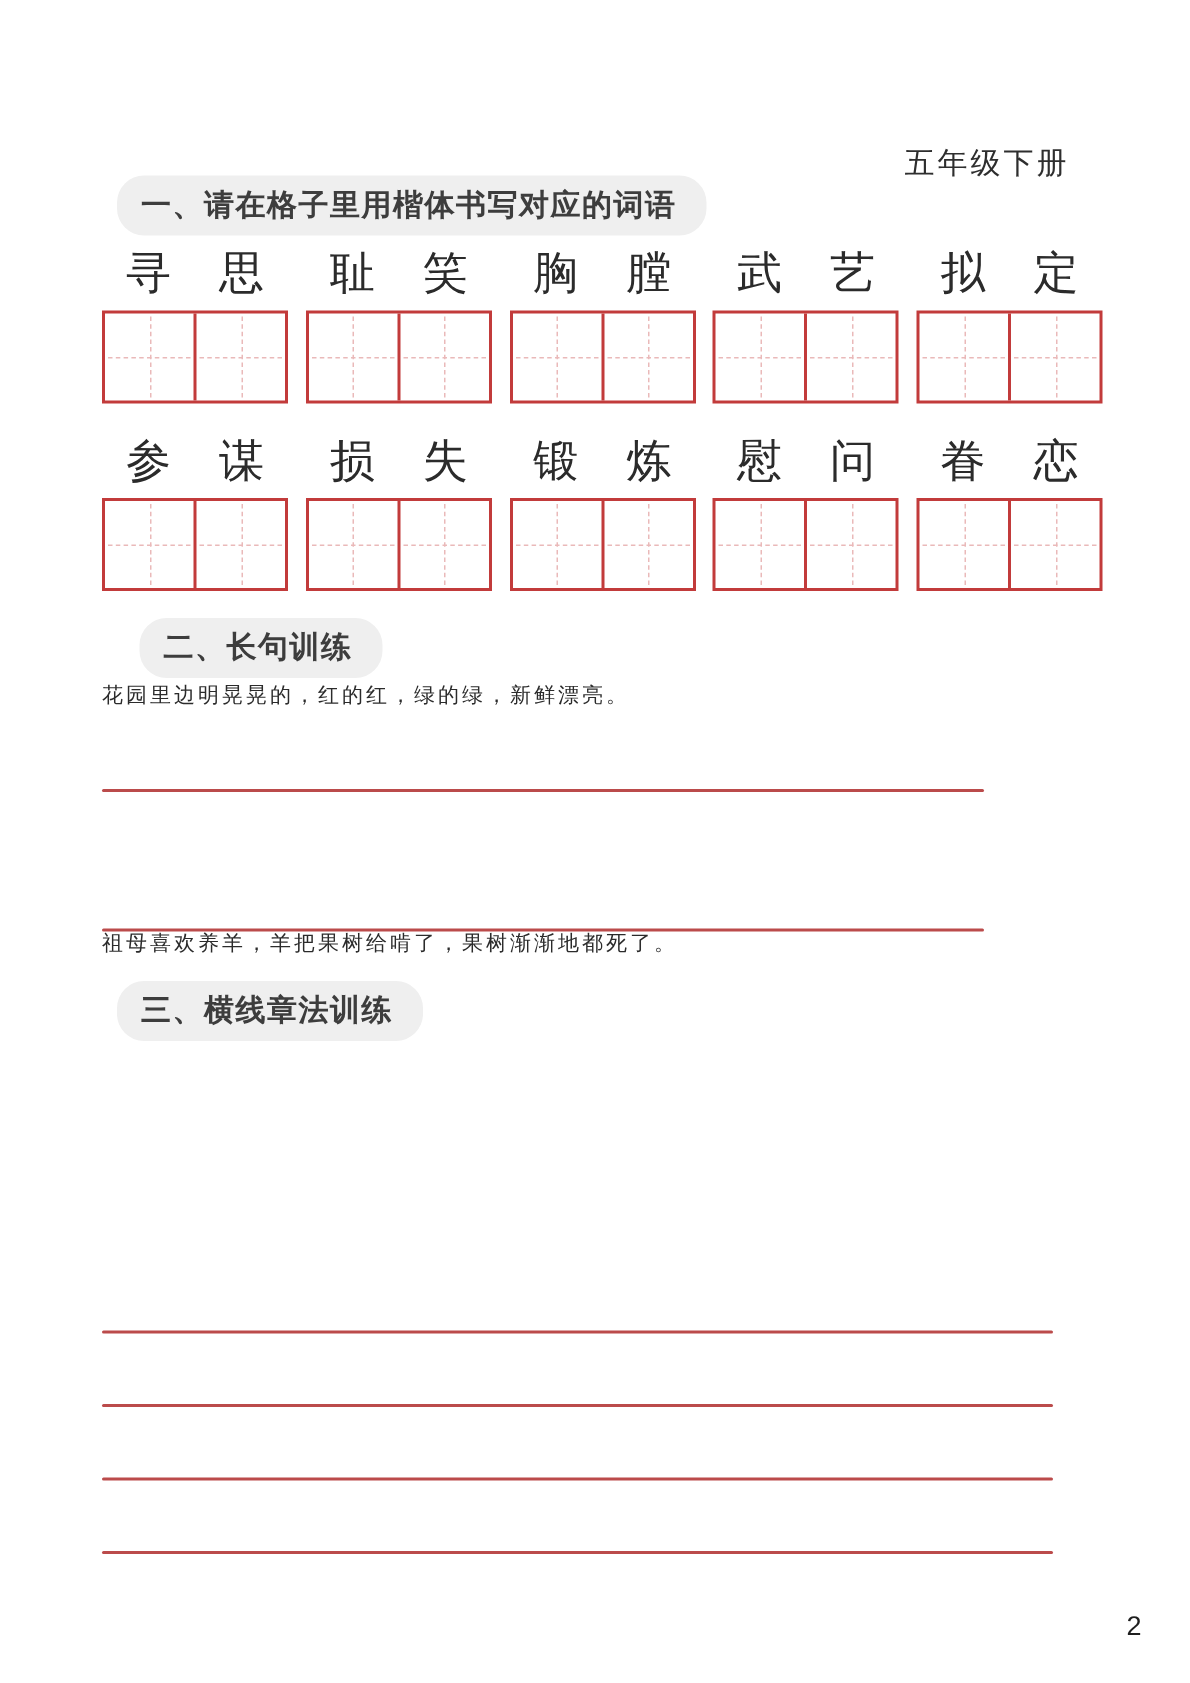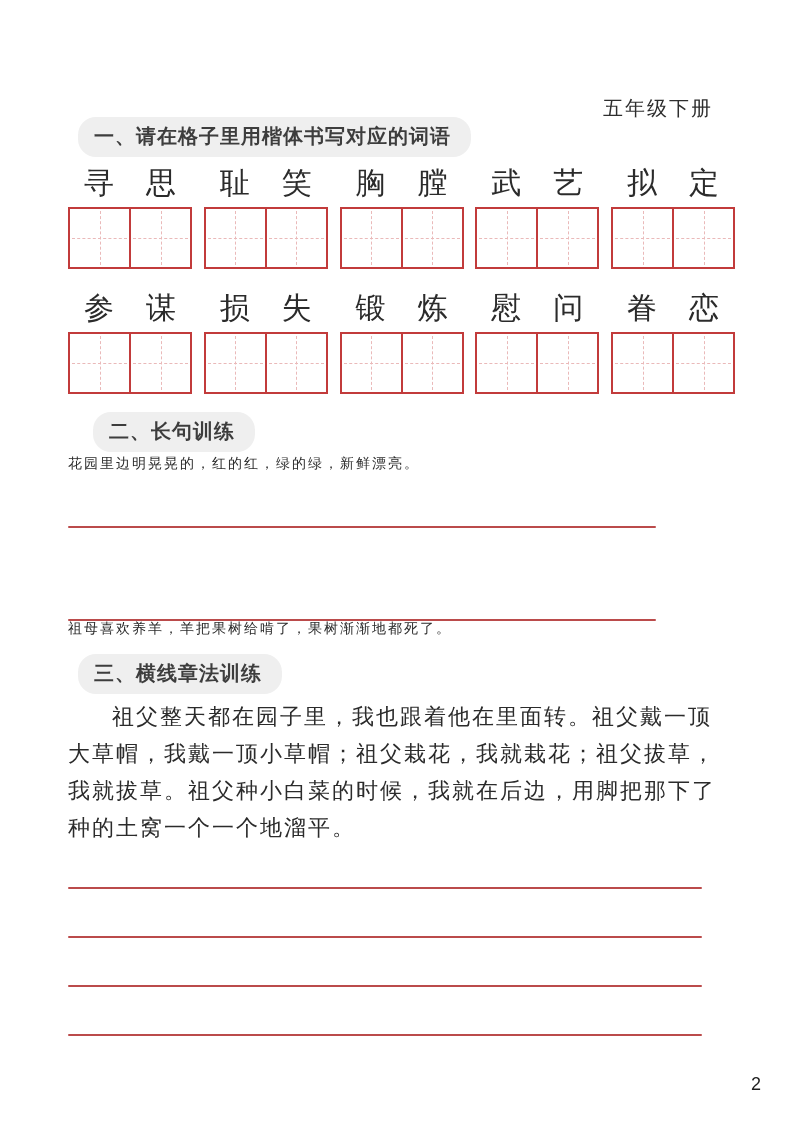--- a/index.html
+++ b/index.html
@@ -214,26 +214,20 @@
   <div class="pill pill-2">二、长句训练</div>
 
   <div class="sentence sentence-1">花园里边明晃晃的，红的红，绿的绿，新鲜漂亮。</div>
   <div class="rule rule-s2 rule-s2-1"></div>
 
   <div class="sentence sentence-2">祖母喜欢养羊，羊把果树给啃了，果树渐渐地都死了。</div>
   <div class="rule rule-s2 rule-s2-2"></div>
 
   <div class="pill pill-3">三、横线章法训练</div>
 
-  <div class="paragraph">
-    <div class="para-line indent">祖父整天都在园子里，我也跟着他在里面转。祖父戴一顶</div>
-    <div class="para-line">大草帽，我戴一顶小草帽；祖父栽花，我就栽花；祖父拔草，</div>
-    <div class="para-line">我就拔草。祖父种小白菜的时候，我就在后边，用脚把那下了</div>
-    <div class="para-line">种的土窝一个一个地溜平。</div>
-  </div>
 
   <div class="rule rule-s3 rule-s3-1"></div>
   <div class="rule rule-s3 rule-s3-2"></div>
   <div class="rule rule-s3 rule-s3-3"></div>
   <div class="rule rule-s3 rule-s3-4"></div>
 
   <div class="page-number">2</div>
 
 </div>
 

